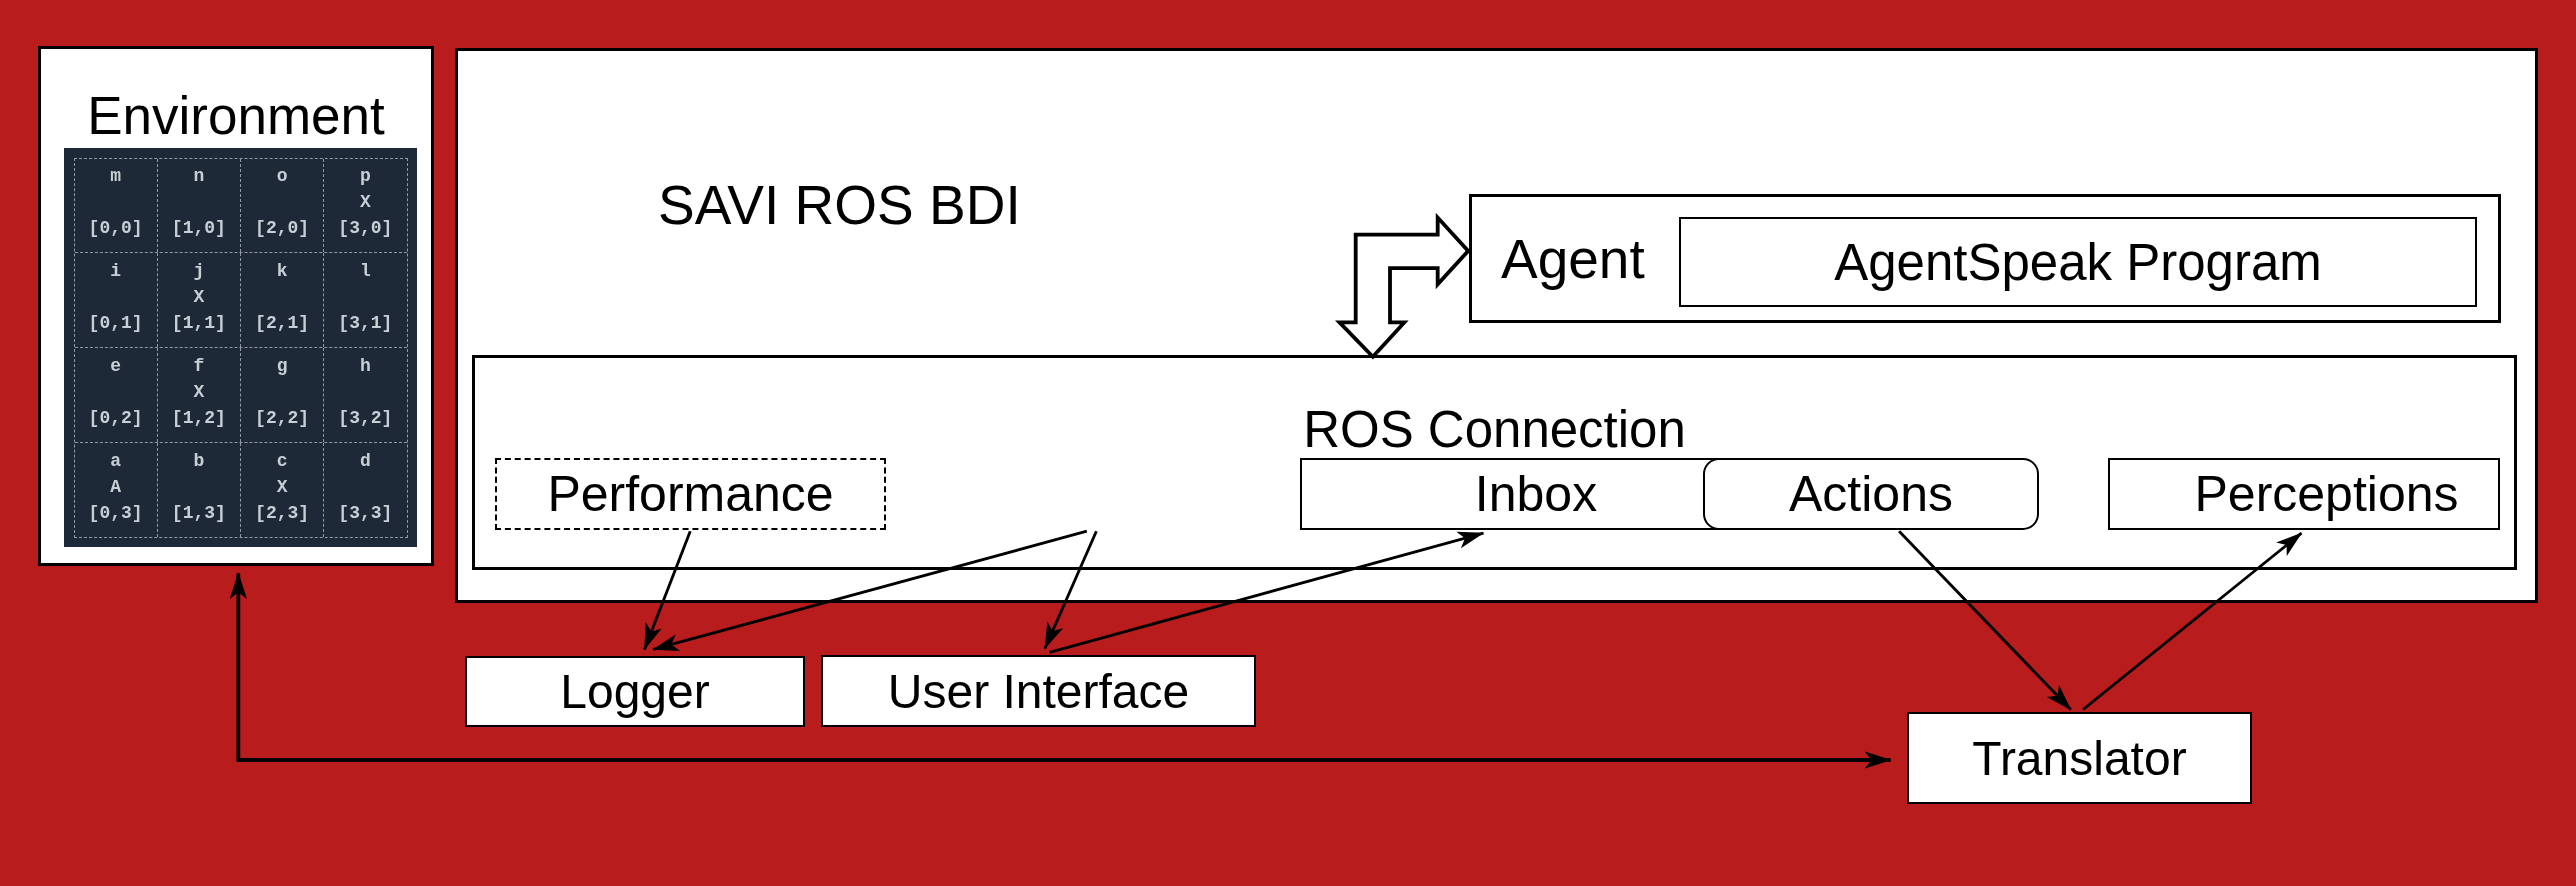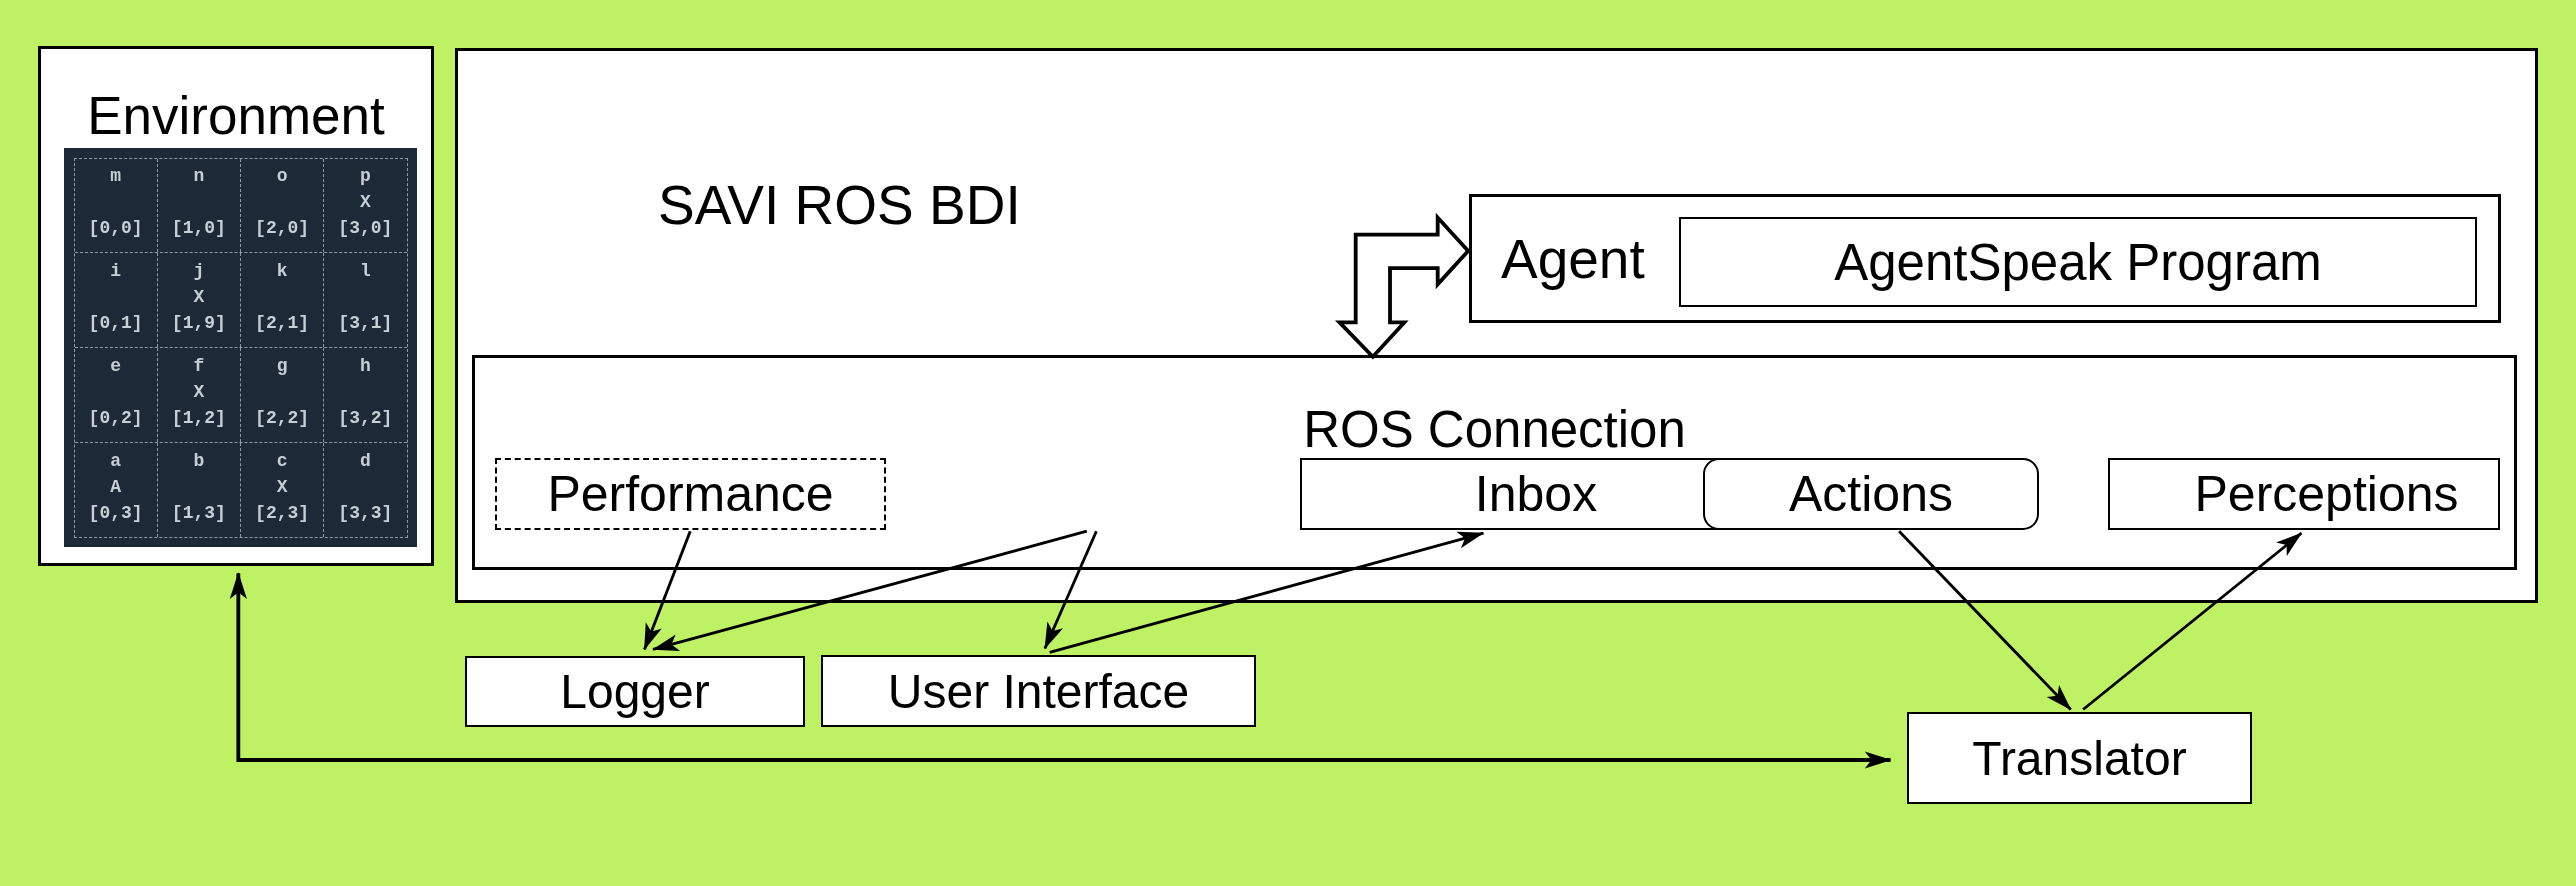--- a/index.html
+++ b/index.html
@@ -1,16 +1,16 @@
 <!DOCTYPE html>
 <html><head>
 <meta charset="utf-8">
 <style>
   html,body{margin:0;padding:0;background:#ffffff;}
-  .canvas{position:relative;width:2576px;height:887px;background:#bef264;overflow:hidden;
+  .canvas{position:relative;width:2576px;height:887px;background:#b91c1c;overflow:hidden;
           font-family:"Liberation Sans",sans-serif;color:#000;}
   .box{position:absolute;box-sizing:border-box;background:#fff;}
   .b4{border:3.8px solid #000;}
   .b3{border:2.9px solid #000;}
   .dashed{border:2.9px dashed #000;}
   .center{display:flex;align-items:center;justify-content:center;}
   .label{white-space:nowrap;}
 
   
   .env-title{position:absolute;left:0;top:36px;width:100%;text-align:center;font-size:53px;}
@@ -67,21 +67,21 @@
           </div>
           <div class="grid-row">
             <div class="grid-cell">
               <div class="cell-letter">i</div>
               <div class="cell-marker">&nbsp;</div>
               <div class="cell-coord">[0,1]</div>
             </div>
             <div class="grid-cell">
               <div class="cell-letter">j</div>
               <div class="cell-marker">X</div>
-              <div class="cell-coord">[1,9]</div>
+              <div class="cell-coord">[1,1]</div>
             </div>
             <div class="grid-cell">
               <div class="cell-letter">k</div>
               <div class="cell-marker">&nbsp;</div>
               <div class="cell-coord">[2,1]</div>
             </div>
             <div class="grid-cell">
               <div class="cell-letter">l</div>
               <div class="cell-marker">&nbsp;</div>
               <div class="cell-coord">[3,1]</div>

